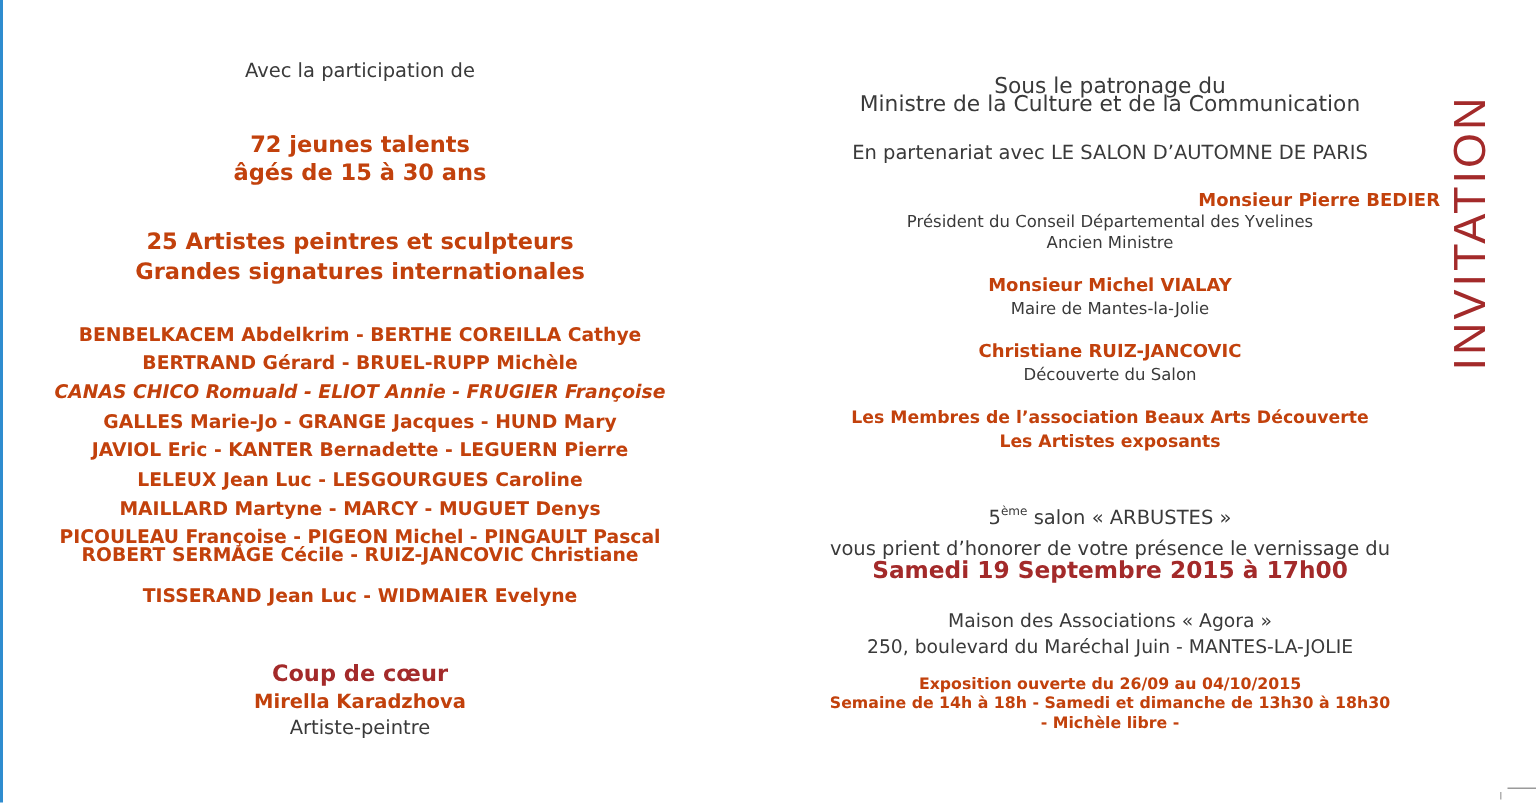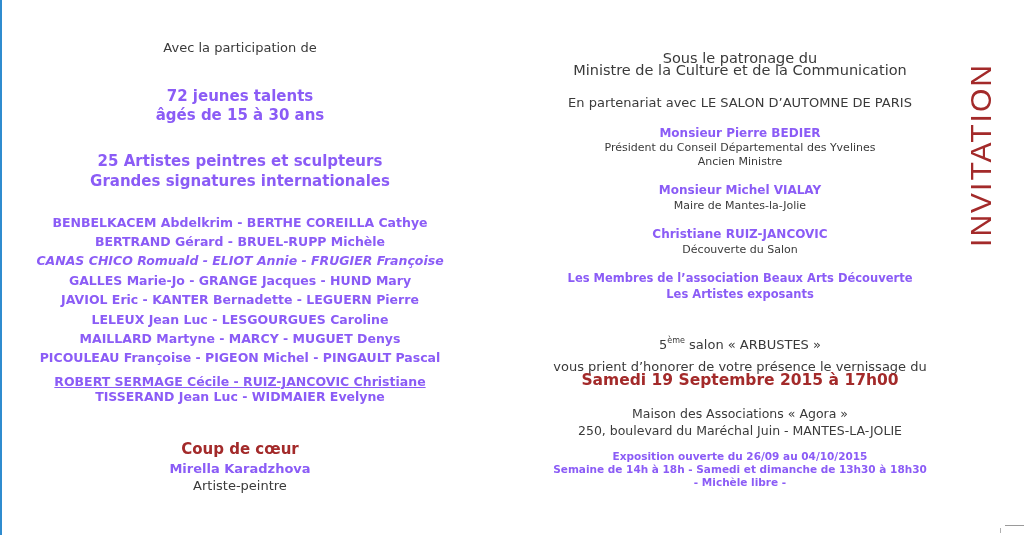--- a/index.html
+++ b/index.html
@@ -10,21 +10,21 @@
     .left-rule { position:absolute; left:0; top:0; width:2px; height:535px; background:#2f8ccf; }
     .crop-mark { position:absolute; left:1005px; top:525px; width:19px; height:1px; background:#9a9a9a; }
     .crop-mark-v { position:absolute; left:1000px; top:528px; width:1px; height:5px; background:#b0b0b0; }
 
     .col { position:absolute; text-align:center; }
     .left-col { left:20px; width:440px; top:0; }
     .right-col { left:520px; width:440px; top:0; }
 
     .line { position:absolute; left:0; right:0; white-space:nowrap; }
     .f-light { font-weight:normal; color:#3a3a3a; }
-    .f-semibold { font-weight:bold; color:#8b5cf6; }
+    .f-semibold { font-weight:bold; color:#c2410c; }
     .red { color:#a32a2a; }
 
     .invitation {
       position:absolute; left:956px; top:40px; width:50px; height:230px;
     }
     .invitation span {
       position:absolute; left:50%; top:50%;
       transform: translate(-50%,-50%) rotate(-90deg);
       font-family:"Liberation Sans", sans-serif; font-size:30px; letter-spacing:2px;
       color:#a32a2a; white-space:nowrap; font-weight:normal;
@@ -49,36 +49,36 @@
 
   <div>
     <div class="line f-semibold" style="top:215px;font-size:12.5px;font-weight:600;">BENBELKACEM Abdelkrim - BERTHE COREILLA Cathye</div>
     <div class="line f-semibold" style="top:234px;font-size:12.5px;">BERTRAND Gérard - BRUEL-RUPP Michèle</div>
     <div class="line f-semibold" style="top:253px;font-size:12.5px;font-style:italic;">CANAS CHICO Romuald - ELIOT Annie - FRUGIER Françoise</div>
     <div class="line f-semibold" style="top:273px;font-size:12.5px;">GALLES Marie-Jo - GRANGE Jacques - HUND Mary</div>
     <div class="line f-semibold" style="top:292px;font-size:12.5px;">JAVIOL Eric - KANTER Bernadette - LEGUERN Pierre</div>
     <div class="line f-semibold" style="top:312px;font-size:12.5px;">LELEUX Jean Luc - LESGOURGUES Caroline</div>
     <div class="line f-semibold" style="top:331px;font-size:12.5px;">MAILLARD Martyne - MARCY - MUGUET Denys</div>
     <div class="line f-semibold" style="top:350px;font-size:12.5px;">PICOULEAU Françoise - PIGEON Michel - PINGAULT Pascal</div>
-    <div class="line f-semibold" style="top:374px;font-size:12.5px;text-decoration:underline;">ROBERT SERMAGE Cécile - RUIZ-JANCOVIC Christiane</div>
+    <div class="line f-semibold" style="top:362px;font-size:12.5px;">ROBERT SERMAGE Cécile - RUIZ-JANCOVIC Christiane</div>
     <div class="line f-semibold" style="top:389px;font-size:12.5px;">TISSERAND Jean Luc - WIDMAIER Evelyne</div>
   </div>
 
   <div class="line red" style="top:440px;font-size:15px;font-weight:bold;">Coup de cœur</div>
   <div class="line f-semibold" style="top:461px;font-size:13px;">Mirella Karadzhova</div>
   <div class="line f-light" style="top:478px;font-size:13px;">Artiste-peintre</div>
 </div>
 
 <div class="col right-col">
   <div class="line f-light" style="top:50px;font-size:14.5px;">Sous le patronage du</div>
   <div class="line f-light" style="top:62px;font-size:14.5px;">Ministre de la Culture et de la Communication</div>
 
   <div class="line f-light" style="top:95px;font-size:13px;">En partenariat avec LE SALON D’AUTOMNE DE PARIS</div>
 
-  <div class="line f-semibold" style="top:126px;font-size:12px;">Monsieur Pierre BEDIER</div>
+  <div class="line f-semibold" style="top:126px;font-size:12px;text-align:right;">Monsieur Pierre BEDIER</div>
   <div class="line f-light" style="top:141px;font-size:11px;">Président du Conseil Départemental des Yvelines</div>
   <div class="line f-light" style="top:155px;font-size:11px;">Ancien Ministre</div>
 
   <div class="line f-semibold" style="top:183px;font-size:12px;">Monsieur Michel VIALAY</div>
   <div class="line f-light" style="top:199px;font-size:11px;">Maire de Mantes-la-Jolie</div>
 
   <div class="line f-semibold" style="top:227px;font-size:12px;">Christiane RUIZ-JANCOVIC</div>
   <div class="line f-light" style="top:243px;font-size:11px;">Découverte du Salon</div>
 
   <div class="line f-semibold" style="top:271px;font-size:11.5px;">Les Membres de l’association Beaux Arts Découverte</div>

